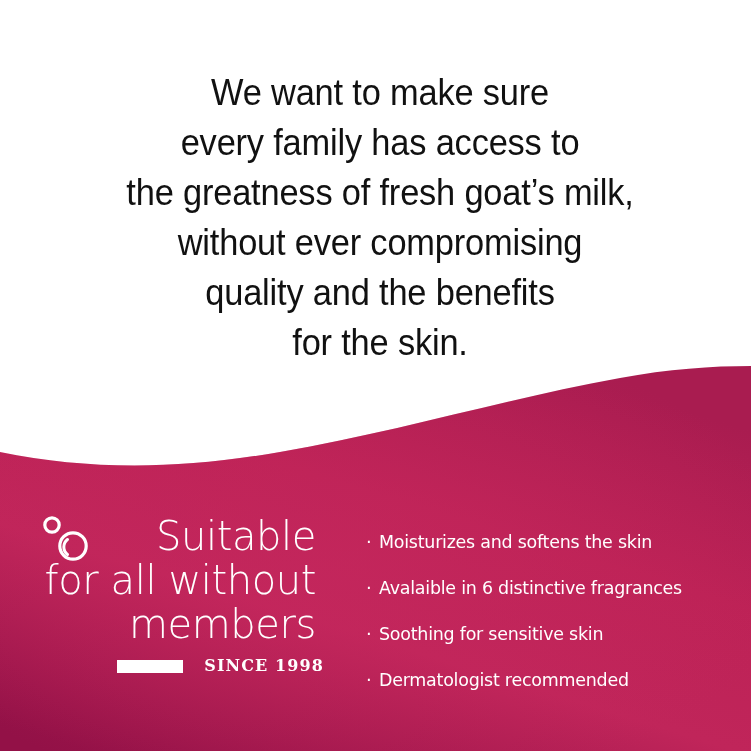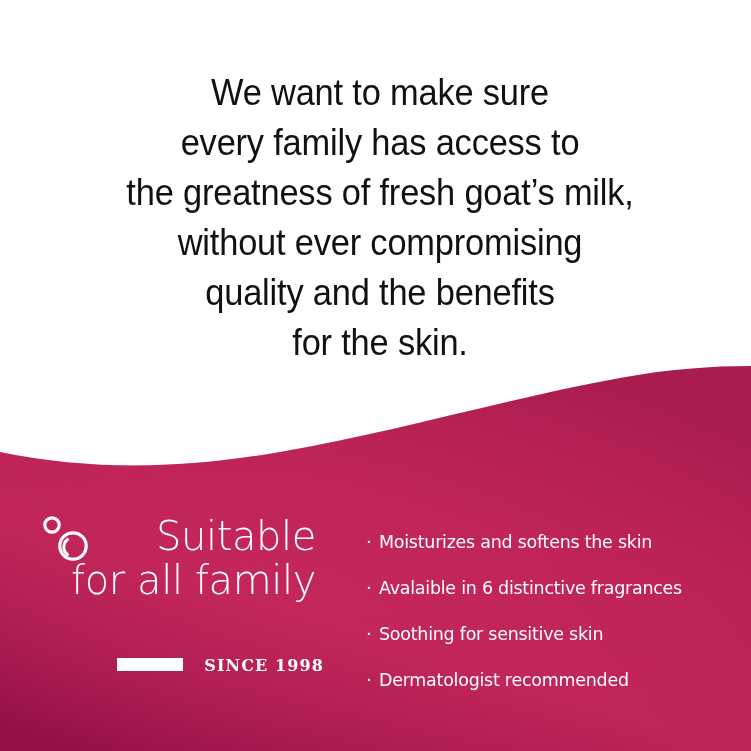--- a/index.html
+++ b/index.html
@@ -80,20 +80,21 @@
     white-space: nowrap;
   }
   #suitable-heading .sl-line { display: block; }
 
   #since-row {
     position: absolute;
     right: 0;
     top: 152px;
     width: 300px;
     display: flex;
+    align-items: center;
     justify-content: flex-end;
     gap: 21px;
   }
   #since-bar {
     width: 66px;
     height: 13px;
     background: #ffffff;
     flex: none;
   }
   #since-label {
@@ -183,21 +184,22 @@
   <div id="suitable-block">
 
     <svg id="bubbles-icon" viewBox="0 0 54 54" aria-hidden="true">
       <circle cx="16" cy="15" r="7.2" fill="none" stroke="#ffffff" stroke-width="3.2"></circle>
       <circle cx="37" cy="36" r="13.2" fill="none" stroke="#ffffff" stroke-width="3.2"></circle>
       <path d="M31.5,44.5 A9.5,9.5 0 0 1 31.5,29.5" fill="none" stroke="#ffffff" stroke-width="3" stroke-linecap="round"></path>
     </svg>
 
     <div id="suitable-heading">
       <span class="sl-line">Suitable</span>
-      <span class="sl-line">for all family</span>
+      <span class="sl-line">for all without</span>
+      <span class="sl-line">members</span>
     </div>
 
     <div id="since-row">
       <span id="since-bar"></span>
       <span id="since-label">SINCE 1998</span>
     </div>
   </div>
 
   <ul id="benefits-list">
     <li>

